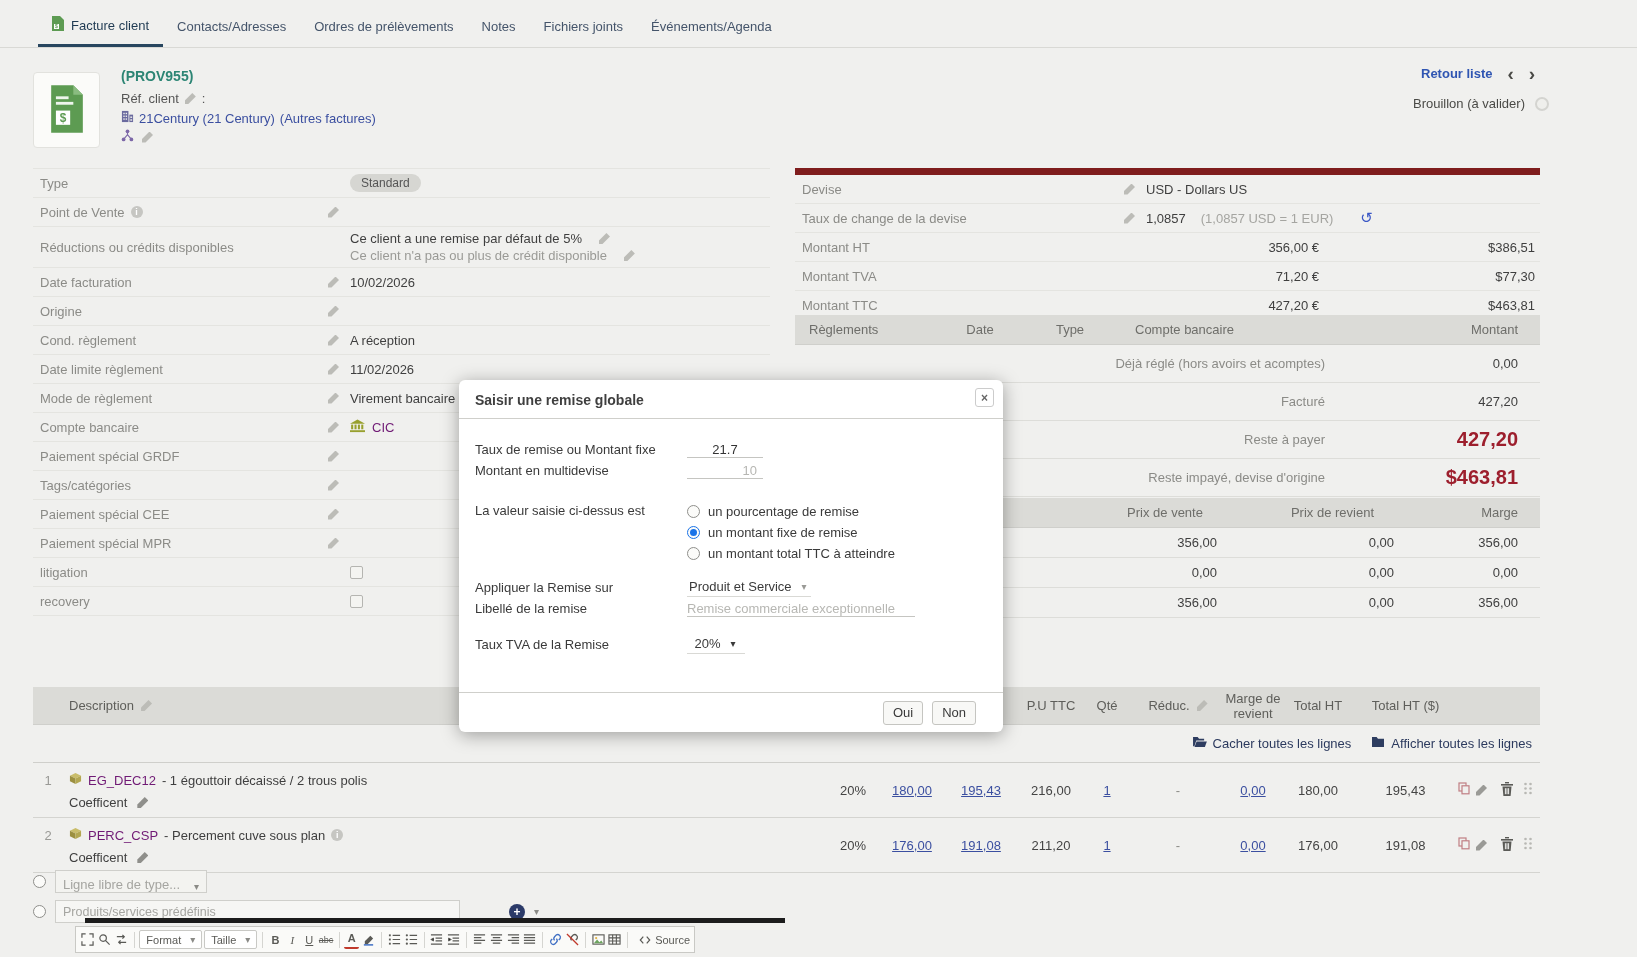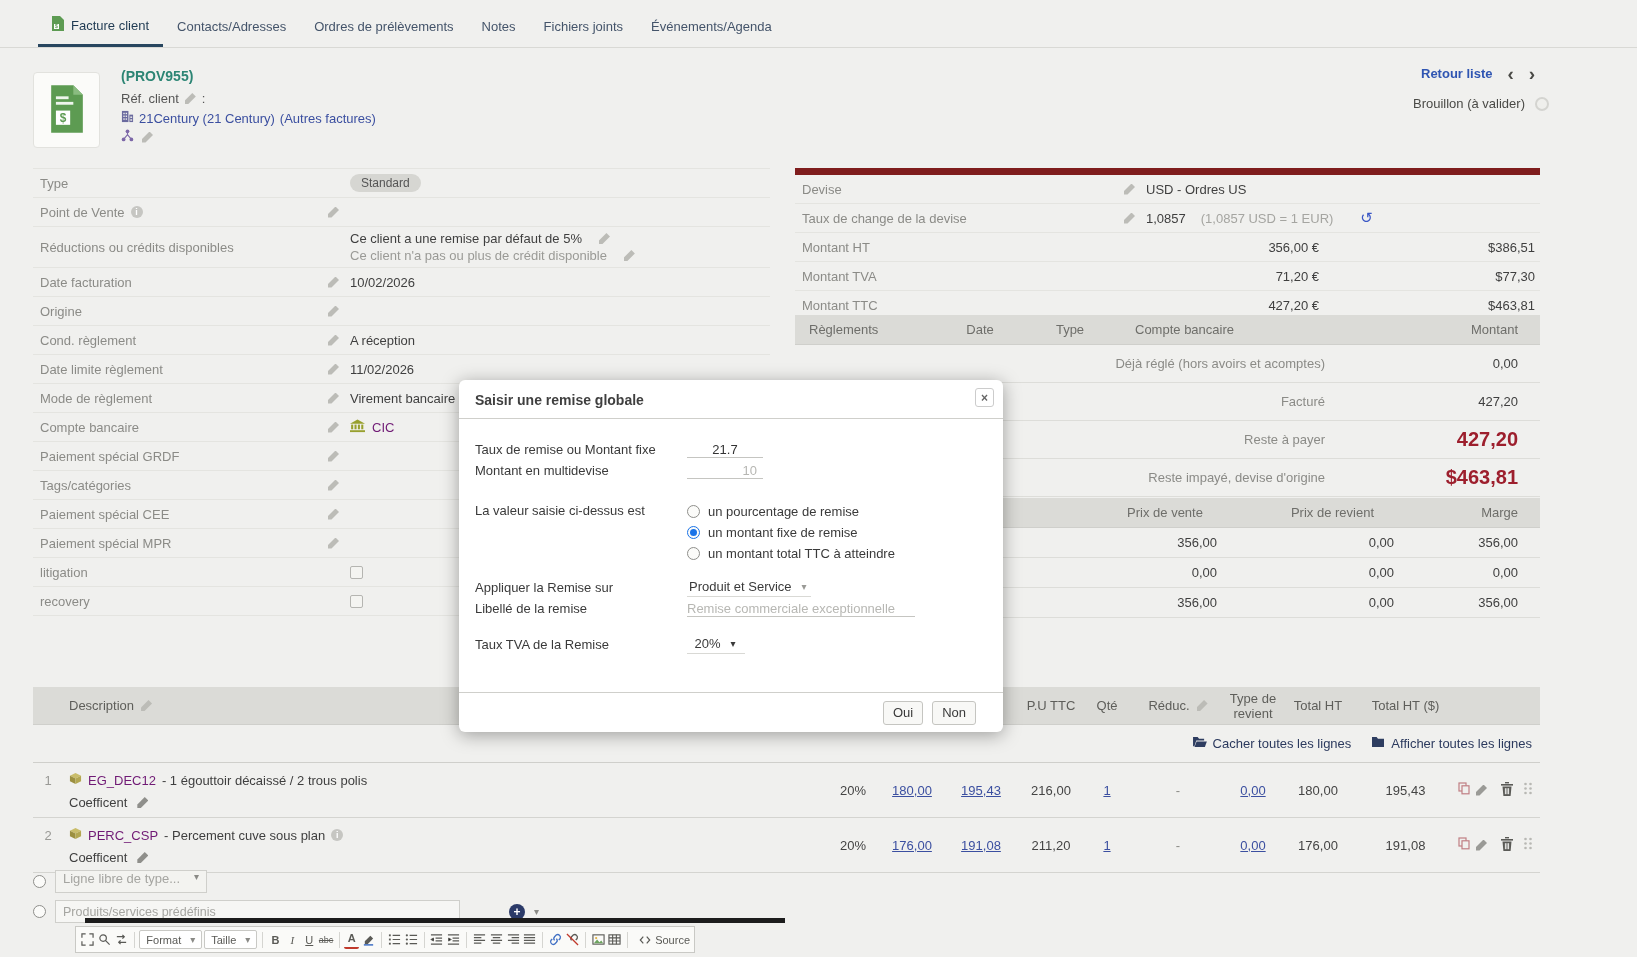--- a/index.html
+++ b/index.html
@@ -97,21 +97,21 @@
   .nlink { color:#3b4fa0; text-decoration:underline; cursor:pointer; }
   .reflink { color:#701a75; cursor:pointer; }
 
   
   .addline { position:absolute; left:33px; top:870px; width:1507px; }
   .alrow { display:flex; align-items:center; gap:9px; margin-bottom:7px; }
   .radio { width:13px; height:13px; border:1px solid #8f8f8b; border-radius:50%; background:#fbfbf9; flex-shrink:0; position:relative; }
   .radio.sel { border-color:#1a73e8; }
   .radio.sel::after { content:""; position:absolute; left:2px; top:2px; width:7px; height:7px; border-radius:50%; background:#1a73e8; }
   .fakeselect { width:152px; height:23px; border:1px solid #cfcfcb; color:#a5a5a1; display:flex;
-                align-items:flex-start; justify-content:space-between; padding:0 7px; background:#f3f3f0; }
+                align-items:flex-end; justify-content:space-between; padding:0 7px; background:#f3f3f0; }
   .fakeinput { width:405px; height:23px; border:1px solid #cfcfcb; background:#f6f6f4; color:#3f3f3f;
                padding:0 7px; font:12.5px "Liberation Sans",sans-serif; }
   .fakeinput::placeholder { color:#a5a5a1; }
   .pluscirc { width:16px; height:16px; border-radius:50%; background:#2b3a68; color:#fff; font-size:12px;
               font-weight:bold; display:flex; align-items:center; justify-content:center; cursor:pointer; }
   .caret { color:#8a8a86; font-size:10px; }
 
   
   .edbar { position:absolute; left:85px; top:918px; width:700px; height:5px; background:#1c1c1c; }
   .toolbar { position:absolute; left:75px; top:926px; width:620px; height:27px; background:#fafaf8;
@@ -376,21 +376,21 @@
         </span>
     </div>
   </div>
 
   <div class="rtable">
     <div class="frow">
       <span class="lbl">Devise</span>
       <span class="pencol">
           <span class="pen-ico"></span>
         </span>
-      <span class="val">USD - Ordres US</span>
+      <span class="val">USD - Dollars US</span>
     </div>
     <div class="frow">
       <span class="lbl">Taux de change de la devise</span>
       <span class="pencol">
           <span class="pen-ico"></span>
         </span>
       <span class="val">
         <span>1,0857</span>
         <span class="note">(1,0857 USD = 1 EUR)</span>
         <span class="reload">↺</span>
@@ -475,21 +475,21 @@
         </span>
       <span class="c-vat"></span>
       <span class="c-puht"></span>
       <span class="c-pudev">)</span>
       <span class="c-puttc">P.U TTC</span>
       <span class="c-qty">Qté</span>
       <span class="c-reduc hdesc" style="justify-content:center;">
           <span>Réduc.</span>
           <span class="pen-ico"></span>
         </span>
-      <span class="c-cost hdr-2l"><span>Type de</span><br><span>revient</span></span>
+      <span class="c-cost hdr-2l"><span>Marge de</span><br><span>revient</span></span>
       <span class="c-totht">Total HT</span>
       <span class="c-totusd">Total HT ($)</span>
       <span class="c-act"></span>
     </div>
 
     <div class="lsub">
       <span class="tlink">
         <span>
           <svg width="15" height="12" viewBox="0 0 16 13" fill="#2e3d60">
               <path d="M1 1h5l1.5 2H13v2H4.5L2.5 11H1z"></path>

